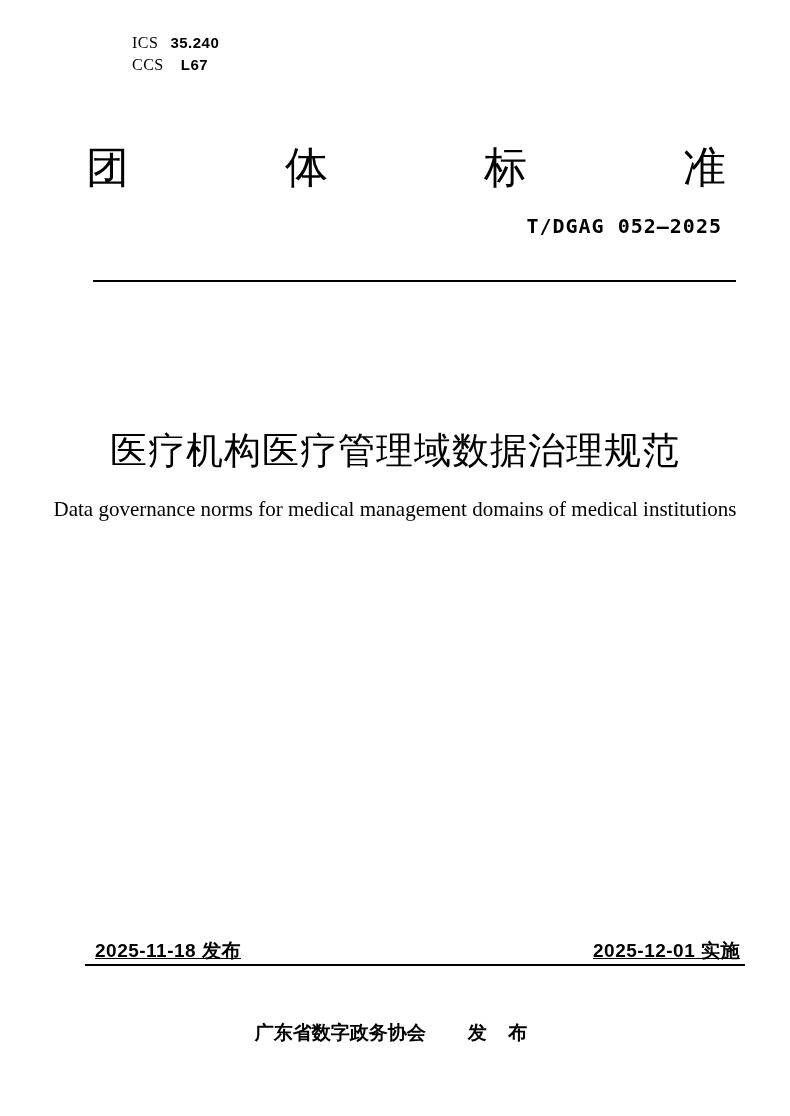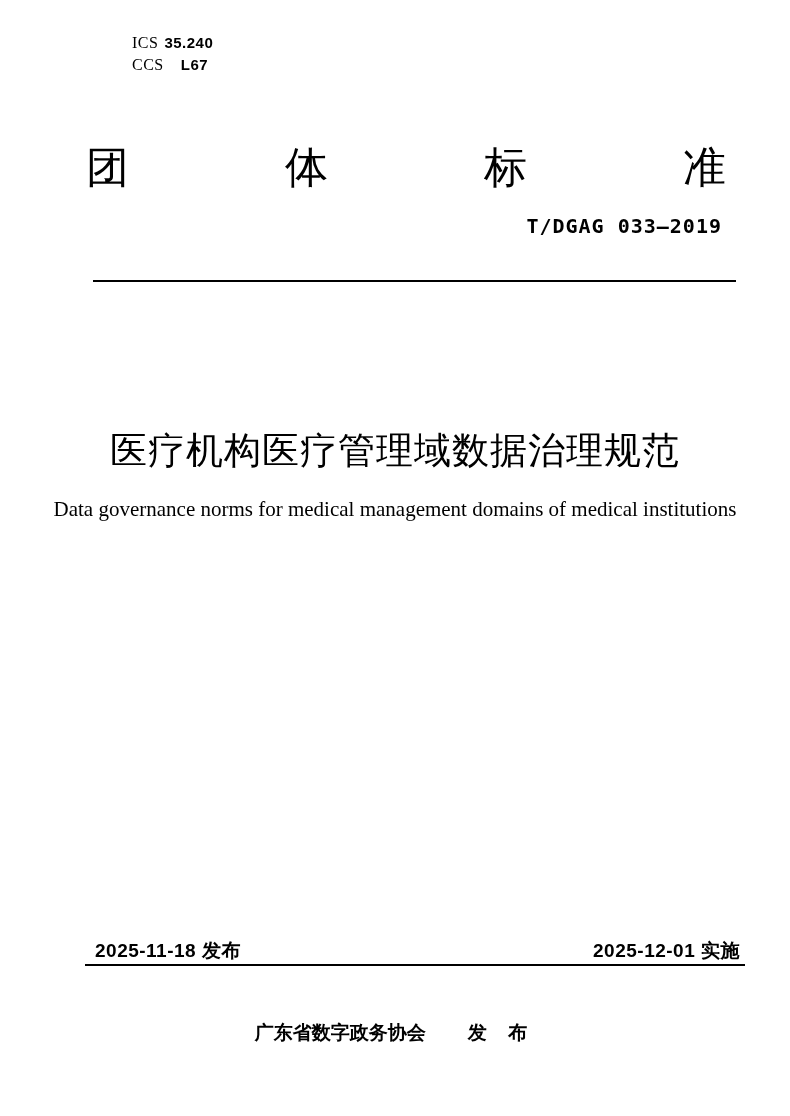--- a/index.html
+++ b/index.html
@@ -31,21 +31,21 @@
   .code-label {
     font-family: "Liberation Serif", serif;
     font-size: 16px;
     letter-spacing: 0.5px;
     margin-left: 39px;
   }
   .code-value {
     font-family: "Liberation Sans", sans-serif;
     font-weight: 600;
     font-size: 15px;
-    margin-left: 6px;
+    margin-left: 12px;
     letter-spacing: 0.5px;
   }
   .code-line.ccs .code-value { margin-left: 17px; }
 
   
   .standard-type {
     position: absolute;
     left: 86px;
     top: 146px;
     width: 640px;
@@ -101,20 +101,21 @@
   .date-row {
     position: absolute;
     left: 95px;
     top: 938px;
     width: 645px;
     display: flex;
     justify-content: space-between;
     font-size: 19px;
     font-weight: 700;
     letter-spacing: 0.5px;
+    text-decoration: underline;
   }
   .rule-bottom {
     position: absolute;
     left: 85px;
     top: 964px;
     width: 660px;
     height: 2px;
     background: #000000;
   }
 
@@ -151,21 +152,21 @@
     </div>
   </div>
 
   <div class="standard-type">
     <span>团</span>
     <span>体</span>
     <span>标</span>
     <span>准</span>
   </div>
 
-  <div class="standard-number">T/DGAG 033—2019</div>
+  <div class="standard-number">T/DGAG 052—2025</div>
 
   <div class="rule-top"></div>
 
   <div class="title-zh">医疗机构医疗管理域数据治理规范</div>
   <div class="title-en">Data governance norms for medical management domains of medical institutions</div>
 
   <div class="date-row">
     <span>2025-11-18 发布</span>
     <span>2025-12-01 实施</span>
   </div>

